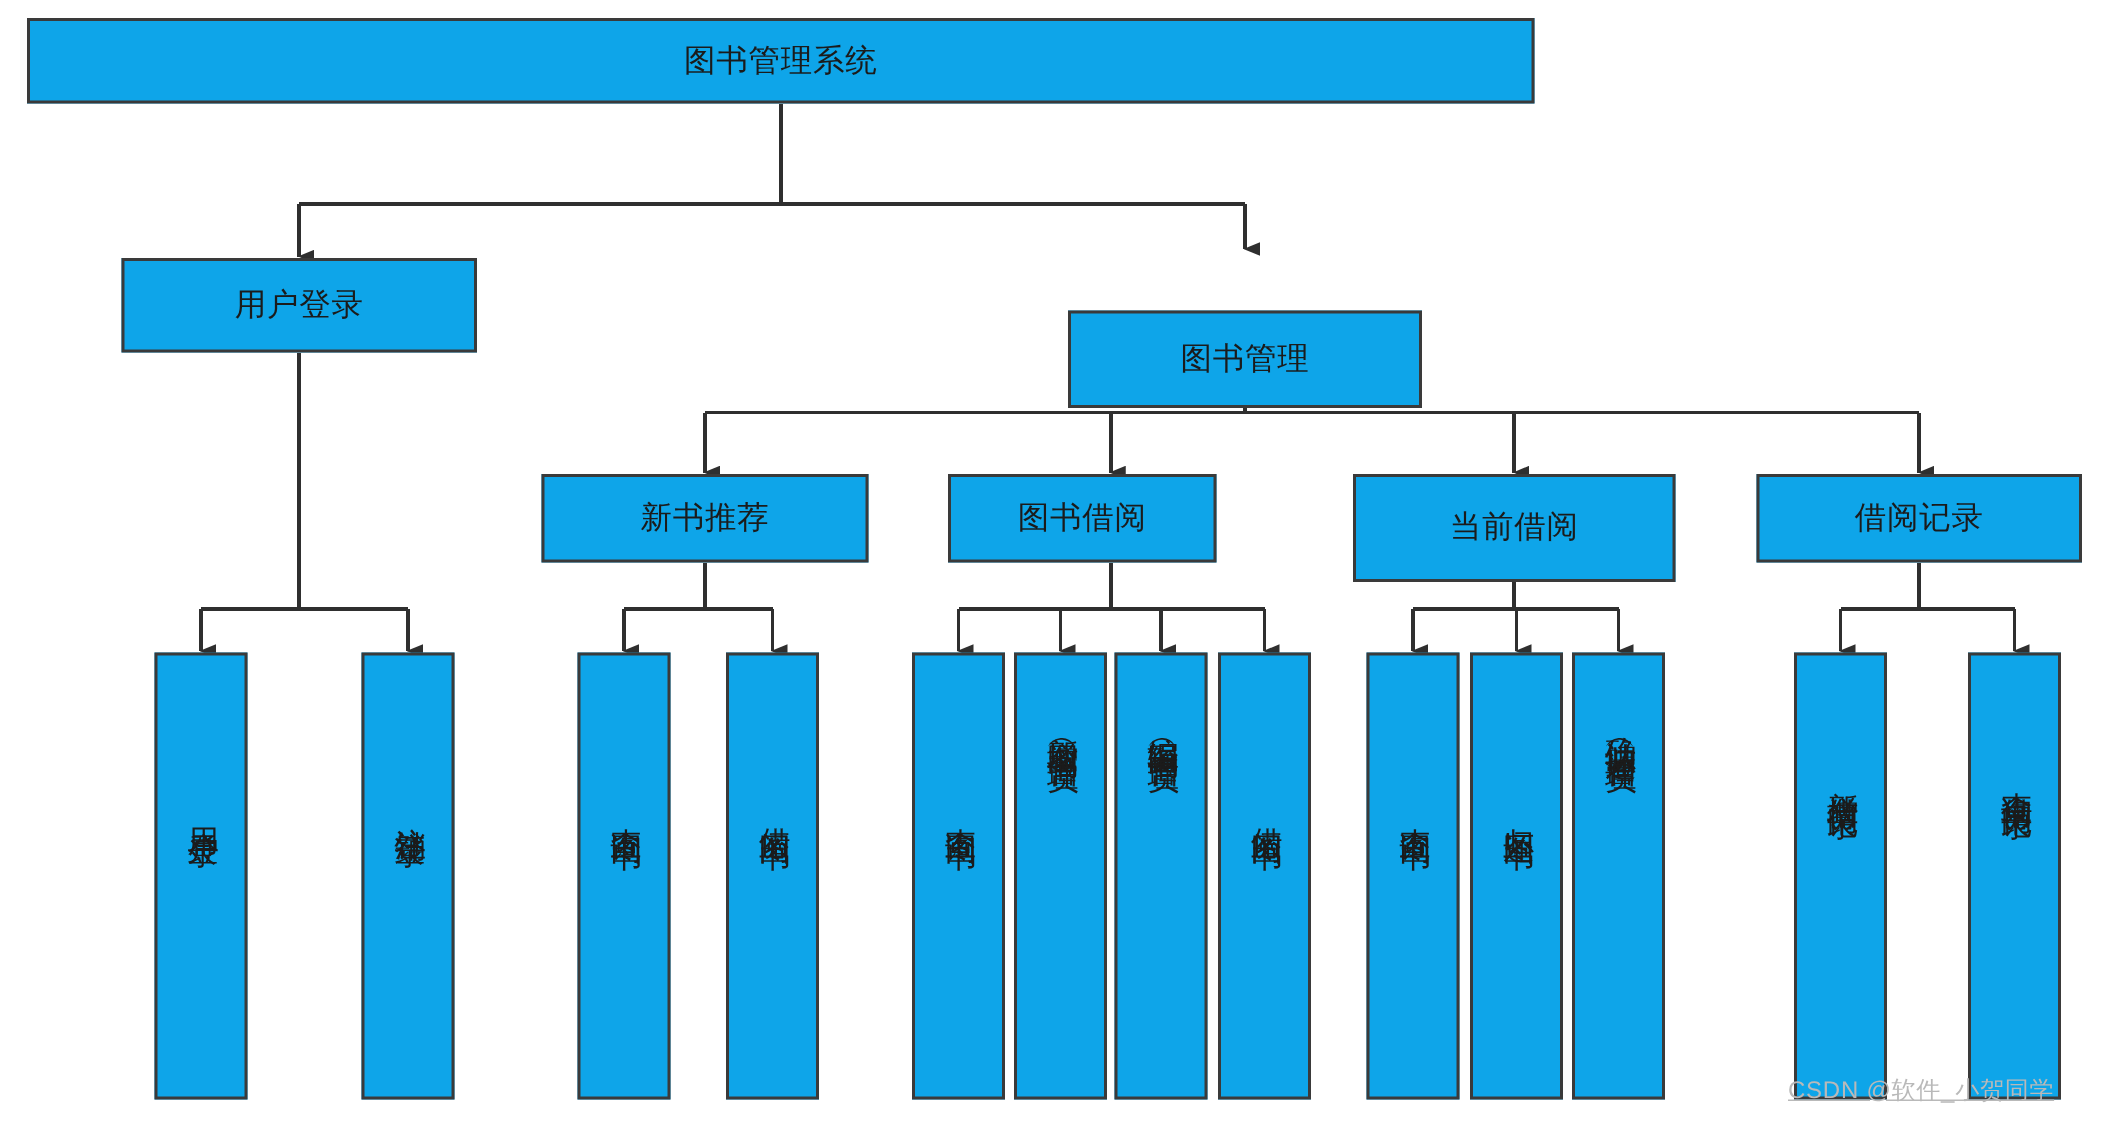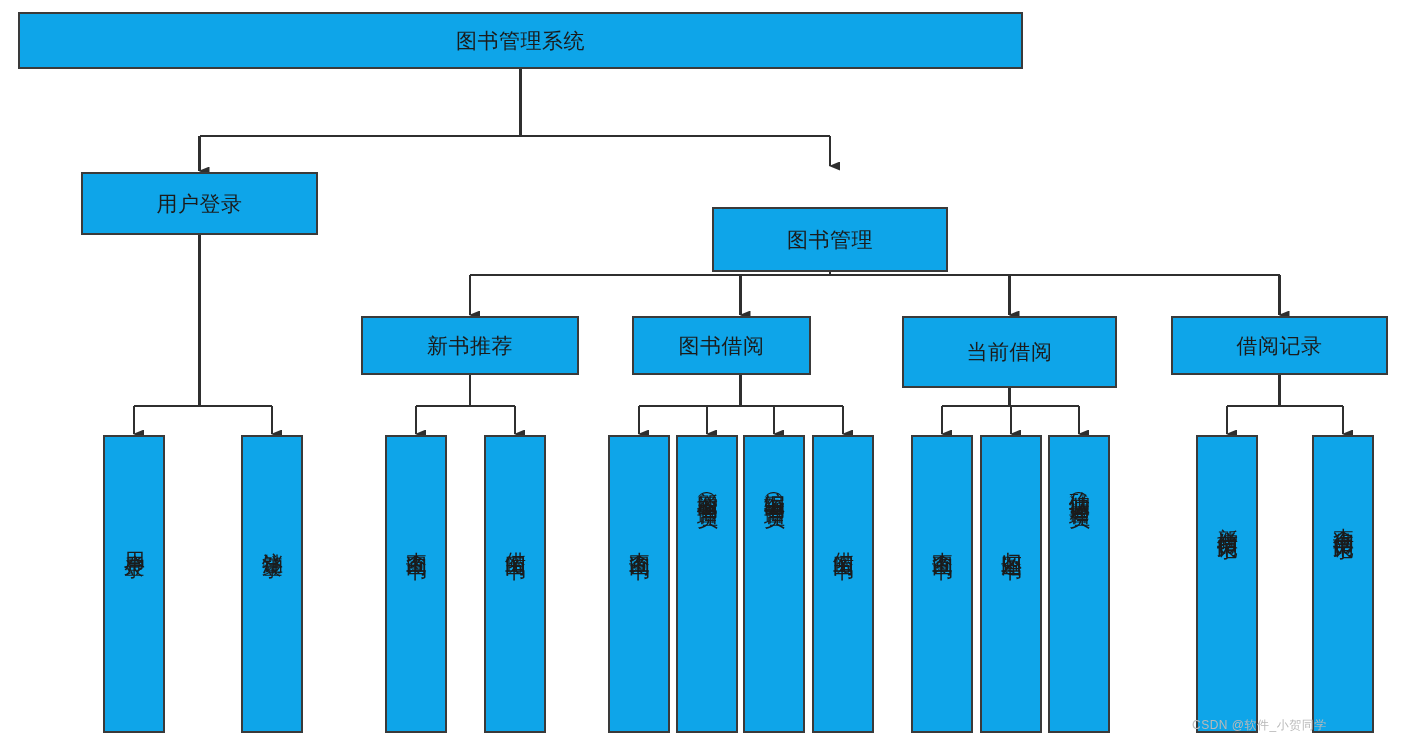--- a/index.html
+++ b/index.html
@@ -55,25 +55,26 @@
     text-orientation: upright;
     font-size: 21px;
     color: #1b1b1b;
     line-height: 1.28;
     letter-spacing: 2.5px;
     white-space: nowrap;
     text-align: center;
   }
   .watermark {
     position: absolute;
-    font-size: 12px;
+    font-size: 16px;
     color: #b9b9b9;
     white-space: nowrap;
     letter-spacing: 0.5px;
     pointer-events: none;
+    text-decoration: underline;
   }
 </style>
 </head>
 <body>
 
 <div id="diagram-root">
 
   <svg id="edge-layer" viewBox="0 0 1405 747" width="1405" height="747" aria-hidden="true">
     <defs>
       <marker id="arrowhead" markerWidth="9" markerHeight="11" refX="4.5" refY="10" orient="auto" markerUnits="userSpaceOnUse">
@@ -120,21 +121,21 @@
   <div id="boxes-group">
       <div class="node-box level-0" style="left: 18px; top: 12px; width: 1005px; height: 57px;">
         <span class="node-label-h">图书管理系统</span>
       </div>
       <div class="node-box level-1" style="left: 81px; top: 172px; width: 237px; height: 63px;">
         <span class="node-label-h">用户登录</span>
       </div>
       <div class="node-box level-1" style="left: 712px; top: 167px; width: 236px; height: 65px; margin-top: 40px;">
         <span class="node-label-h">图书管理</span>
       </div>
-      <div class="node-box level-2" style="left: 361px; top: 316px; width: 218px; height: 59px;">
+      <div class="node-box level-2" style="left: 361px; top: 316px; width: 218px; height: 59px; font-family: Liberation Serif, serif;">
         <span class="node-label-h">新书推荐</span>
       </div>
       <div class="node-box level-2" style="left: 632px; top: 316px; width: 179px; height: 59px;">
         <span class="node-label-h">图书借阅</span>
       </div>
       <div class="node-box level-2" style="left: 902px; top: 316px; width: 215px; height: 72px;">
         <span class="node-label-h">当前借阅</span>
       </div>
       <div class="node-box level-2" style="left: 1171px; top: 316px; width: 217px; height: 59px;">
         <span class="node-label-h">借阅记录</span>

